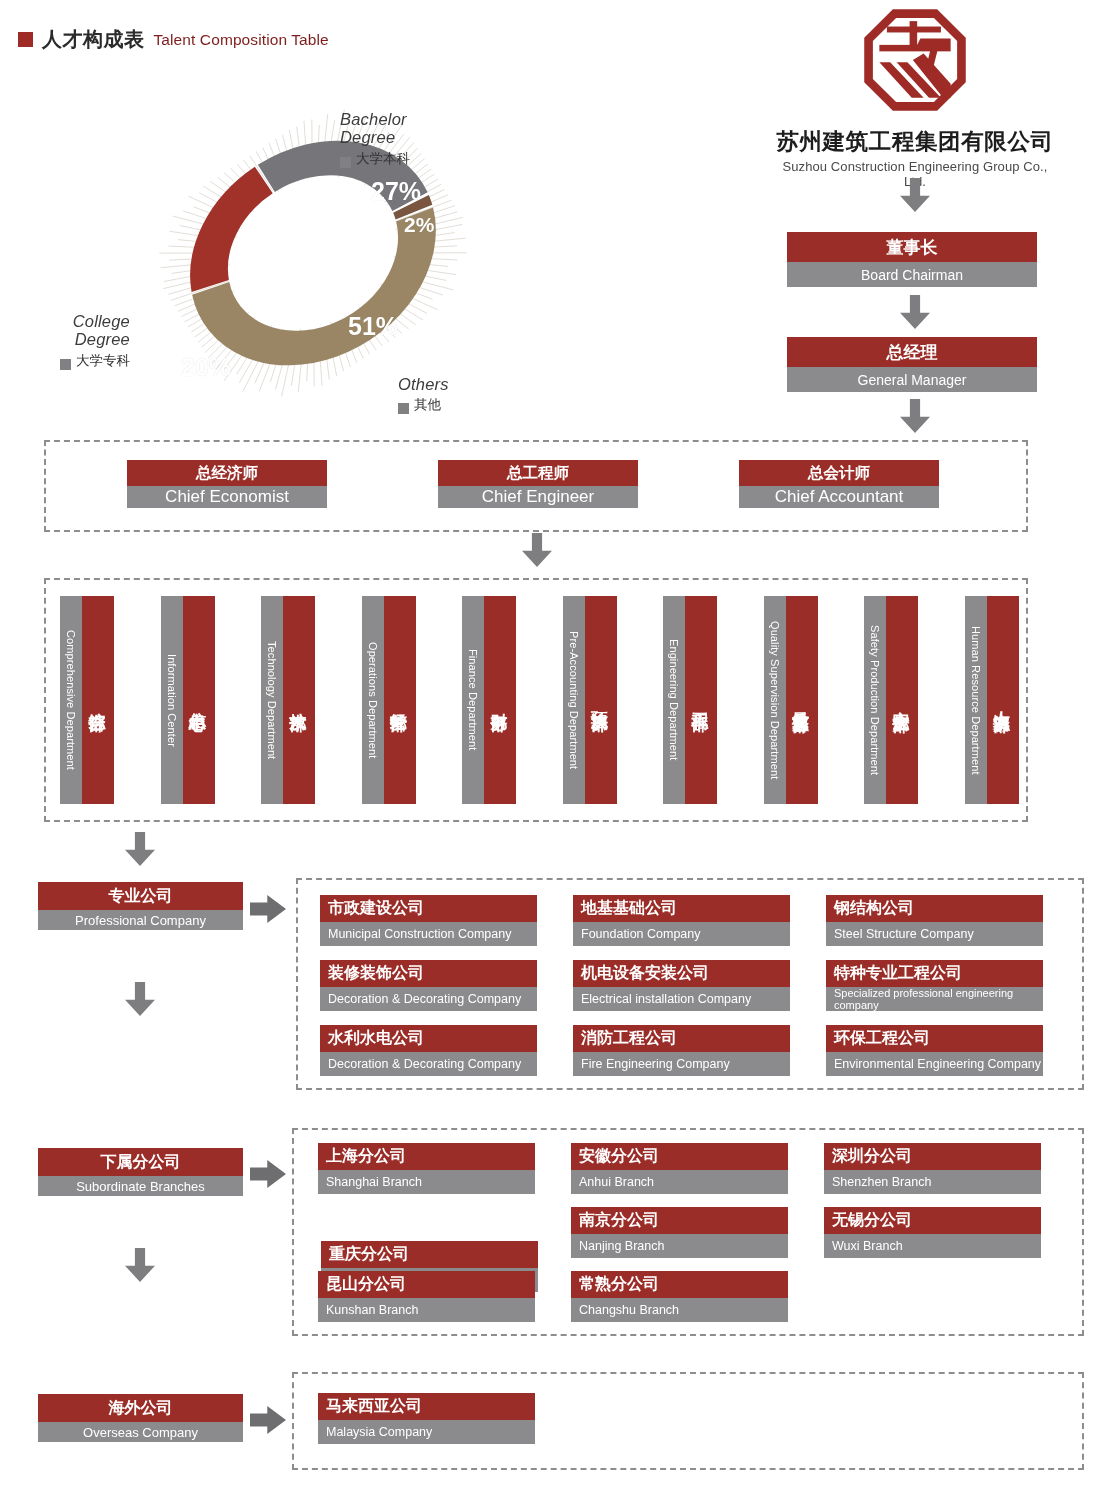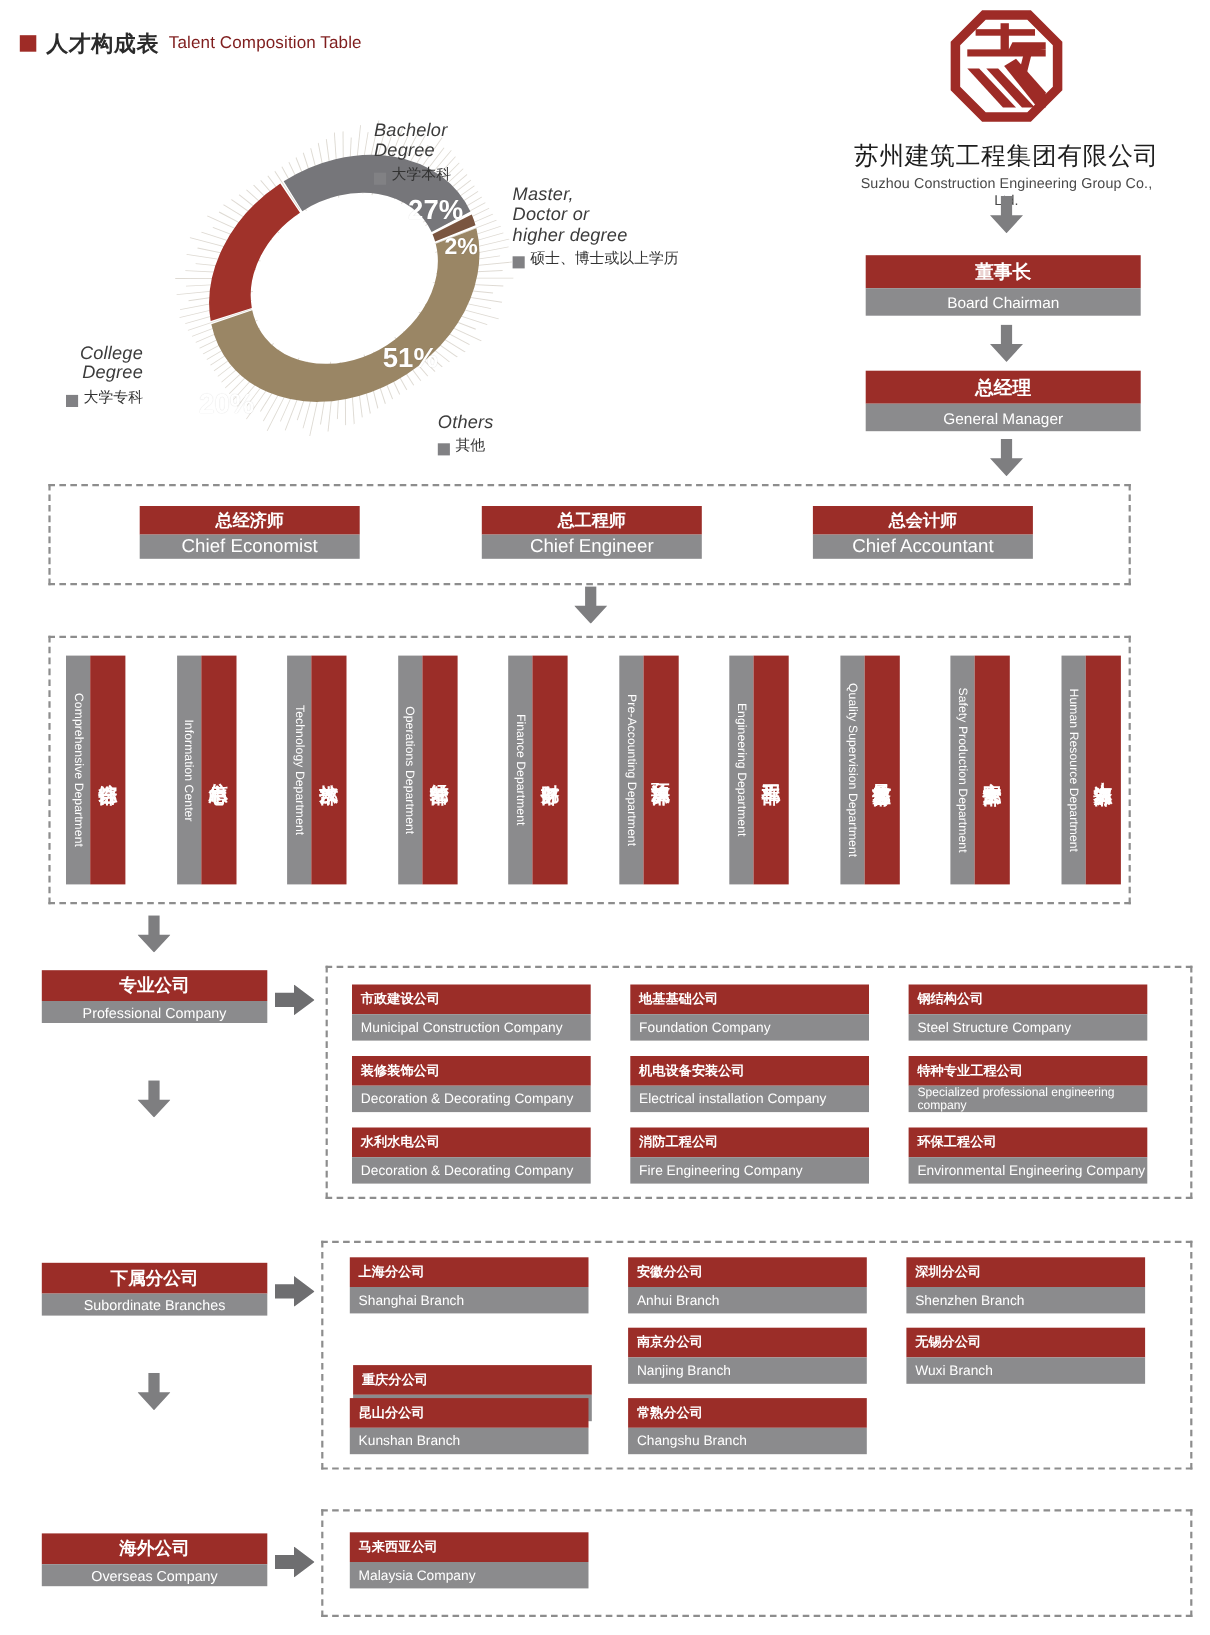--- a/index.html
+++ b/index.html
@@ -52,21 +52,21 @@
   .lg .lg-cn { font-size: 13.5px; color: #333; font-family: "DejaVu Sans", sans-serif; }
   #lg-bachelor { left: 340px; top: 60px; }
   #lg-master   { left: 466px; top: 118px; }
   #lg-college  { left: 60px; top: 262px; text-align: right; }
   #lg-college .lg-cn-row { justify-content: flex-end; }
   #lg-others   { left: 398px; top: 325px; }
 
   
   #brand { position: absolute; left: 770px; top: 6px; width: 290px; text-align: center; }
   #logo-svg { display: block; margin: 0 auto; }
-  #brand-cn { margin-top: 12px; font-size: 22.5px; color: #1d1d1d; font-weight: 400;
+  #brand-cn { margin-top: 12px; font-size: 22.5px; color: #1d1d1d; font-weight: 700;
               letter-spacing: .6px; font-family: "DejaVu Sans", sans-serif; }
   #brand-en { margin-top: 2px; font-size: 13px; color: #4a4a4a; letter-spacing: .1px; }
 
   
   .arrow-down {
     position: absolute; width: 30px; height: 34px; background: #7E7E80;
     clip-path: polygon(33% 0, 67% 0, 67% 52%, 100% 52%, 50% 100%, 0 52%, 33% 52%);
   }
   .arrow-right {
     position: absolute; width: 36px; height: 28px; background: #6E6E70;
@@ -118,21 +118,21 @@
     writing-mode: vertical-rl; text-orientation: upright;
     font-size: 17px; display: flex; align-items: center; justify-content: center;
     font-family: "DejaVu Sans", sans-serif; font-weight: 600; letter-spacing: 1px;
   }
 
   
   .card { position: absolute; width: 217px; }
   .card .c-cn {
     background: #9B2D28; color: #ffffff; height: 27px;
     display: flex; align-items: center; padding-left: 8px;
-    font-size: 12px; font-family: "DejaVu Sans", sans-serif; font-weight: 600;
+    font-size: 16px; font-family: "DejaVu Sans", sans-serif; font-weight: 600;
   }
   .card .c-en {
     background: #8B8B8D; color: #ffffff; height: 24px;
     display: flex; align-items: center; padding-left: 8px;
     font-size: 12.5px;
   }
   .card.c-small .c-en { font-size: 11px; }
 </style>
 </head>
 <body>
@@ -294,31 +294,20 @@
       <div class="lg-en">
         <div>Bachelor</div>
         <div>Degree</div>
       </div>
       <div class="lg-cn-row">
         <span class="lg-sq"></span>
         <span class="lg-cn">大学本科</span>
       </div>
     </div>
 
-    <div class="lg" id="lg-master">
-      <div class="lg-en">
-        <div>Master,</div>
-        <div>Doctor or</div>
-        <div>higher degree</div>
-      </div>
-      <div class="lg-cn-row">
-        <span class="lg-sq"></span>
-        <span class="lg-cn">硕士、博士或以上学历</span>
-      </div>
-    </div>
 
     <div class="lg" id="lg-college">
       <div class="lg-en">
         <div>College</div>
         <div>Degree</div>
       </div>
       <div class="lg-cn-row">
         <span class="lg-sq"></span>
         <span class="lg-cn">大学专科</span>
       </div>

